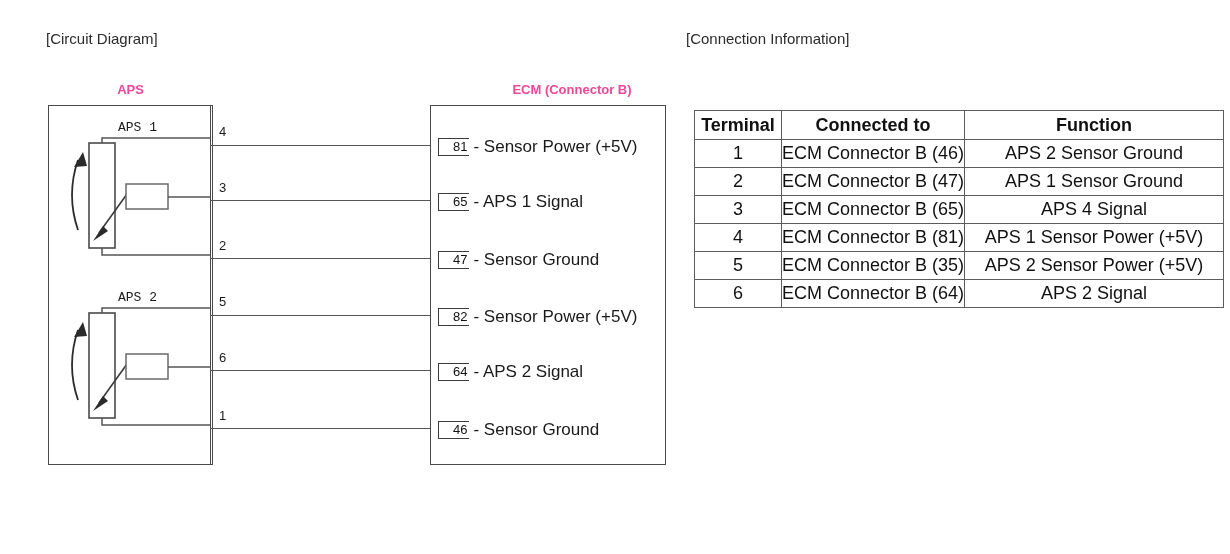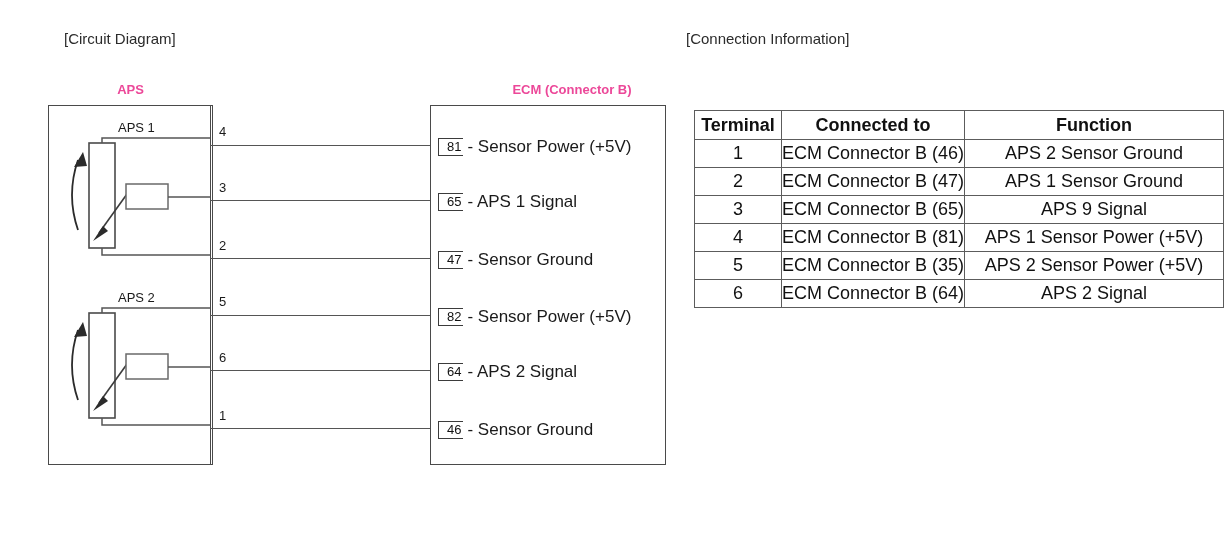--- a/index.html
+++ b/index.html
@@ -17,21 +17,21 @@
   }
   .abs { position: absolute; }
 
   
   .section-title {
     font-size: 15px;
     font-weight: 400;
     color: #2b2b2b;
     white-space: nowrap;
   }
-  #circuit-title { left: 46px; top: 30px; margin-left: 18px; }
+  #circuit-title { left: 46px; top: 30px; }
   #conn-title    { left: 686px; top: 30px; text-align: center; }
 
   
   .box-caption {
     font-size: 13px;
     font-weight: bold;
     color: #ec4899;
     white-space: nowrap;
   }
   #aps-caption { left: 48px; top: 82px; width: 165px; text-align: center; }
@@ -51,20 +51,21 @@
     left: 210px; top: 105px;
     width: 0; height: 360px;
     border-left: 1.4px solid #4a4a4a;
   }
 
   
   .sensor-label {
     font-size: 13px;
     color: #1a1a1a;
     white-space: nowrap;
+    font-family: Liberation Mono, monospace;
   }
   #aps1-label { left: 118px; top: 120px; }
   #aps2-label { left: 118px; top: 290px; }
 
   
   .pot-svg { left: 48px; }
   #pot1 { top: 105px; }
   #pot2 { top: 275px; }
 
   
@@ -86,21 +87,21 @@
     left: 438px;
     display: flex;
     align-items: center;
     white-space: nowrap;
   }
   .term-bracket {
     position: relative;
     display: inline-block;
     border: 1.5px solid #3b3b3b;
     border-right: none;
-    padding: 0px 2px 0px 8px;
+    padding: 0px 2px 0px 14px;
     font-size: 13px;
     line-height: 16px;
     color: #111;
     background: #fff;
   }
   .term-text {
     font-size: 17px;
     color: #1a1a1a;
     margin-left: 4px;
   }
@@ -238,21 +239,21 @@
       <td>APS 2 Sensor Ground</td>
     </tr>
     <tr>
       <td>2</td>
       <td class="cell-conn">ECM Connector B (47)</td>
       <td>APS 1 Sensor Ground</td>
     </tr>
     <tr>
       <td>3</td>
       <td class="cell-conn">ECM Connector B (65)</td>
-      <td>APS 9 Signal</td>
+      <td>APS 4 Signal</td>
     </tr>
     <tr>
       <td>4</td>
       <td class="cell-conn">ECM Connector B (81)</td>
       <td>APS 1 Sensor Power (+5V)</td>
     </tr>
     <tr>
       <td>5</td>
       <td class="cell-conn">ECM Connector B (35)</td>
       <td>APS 2 Sensor Power (+5V)</td>

